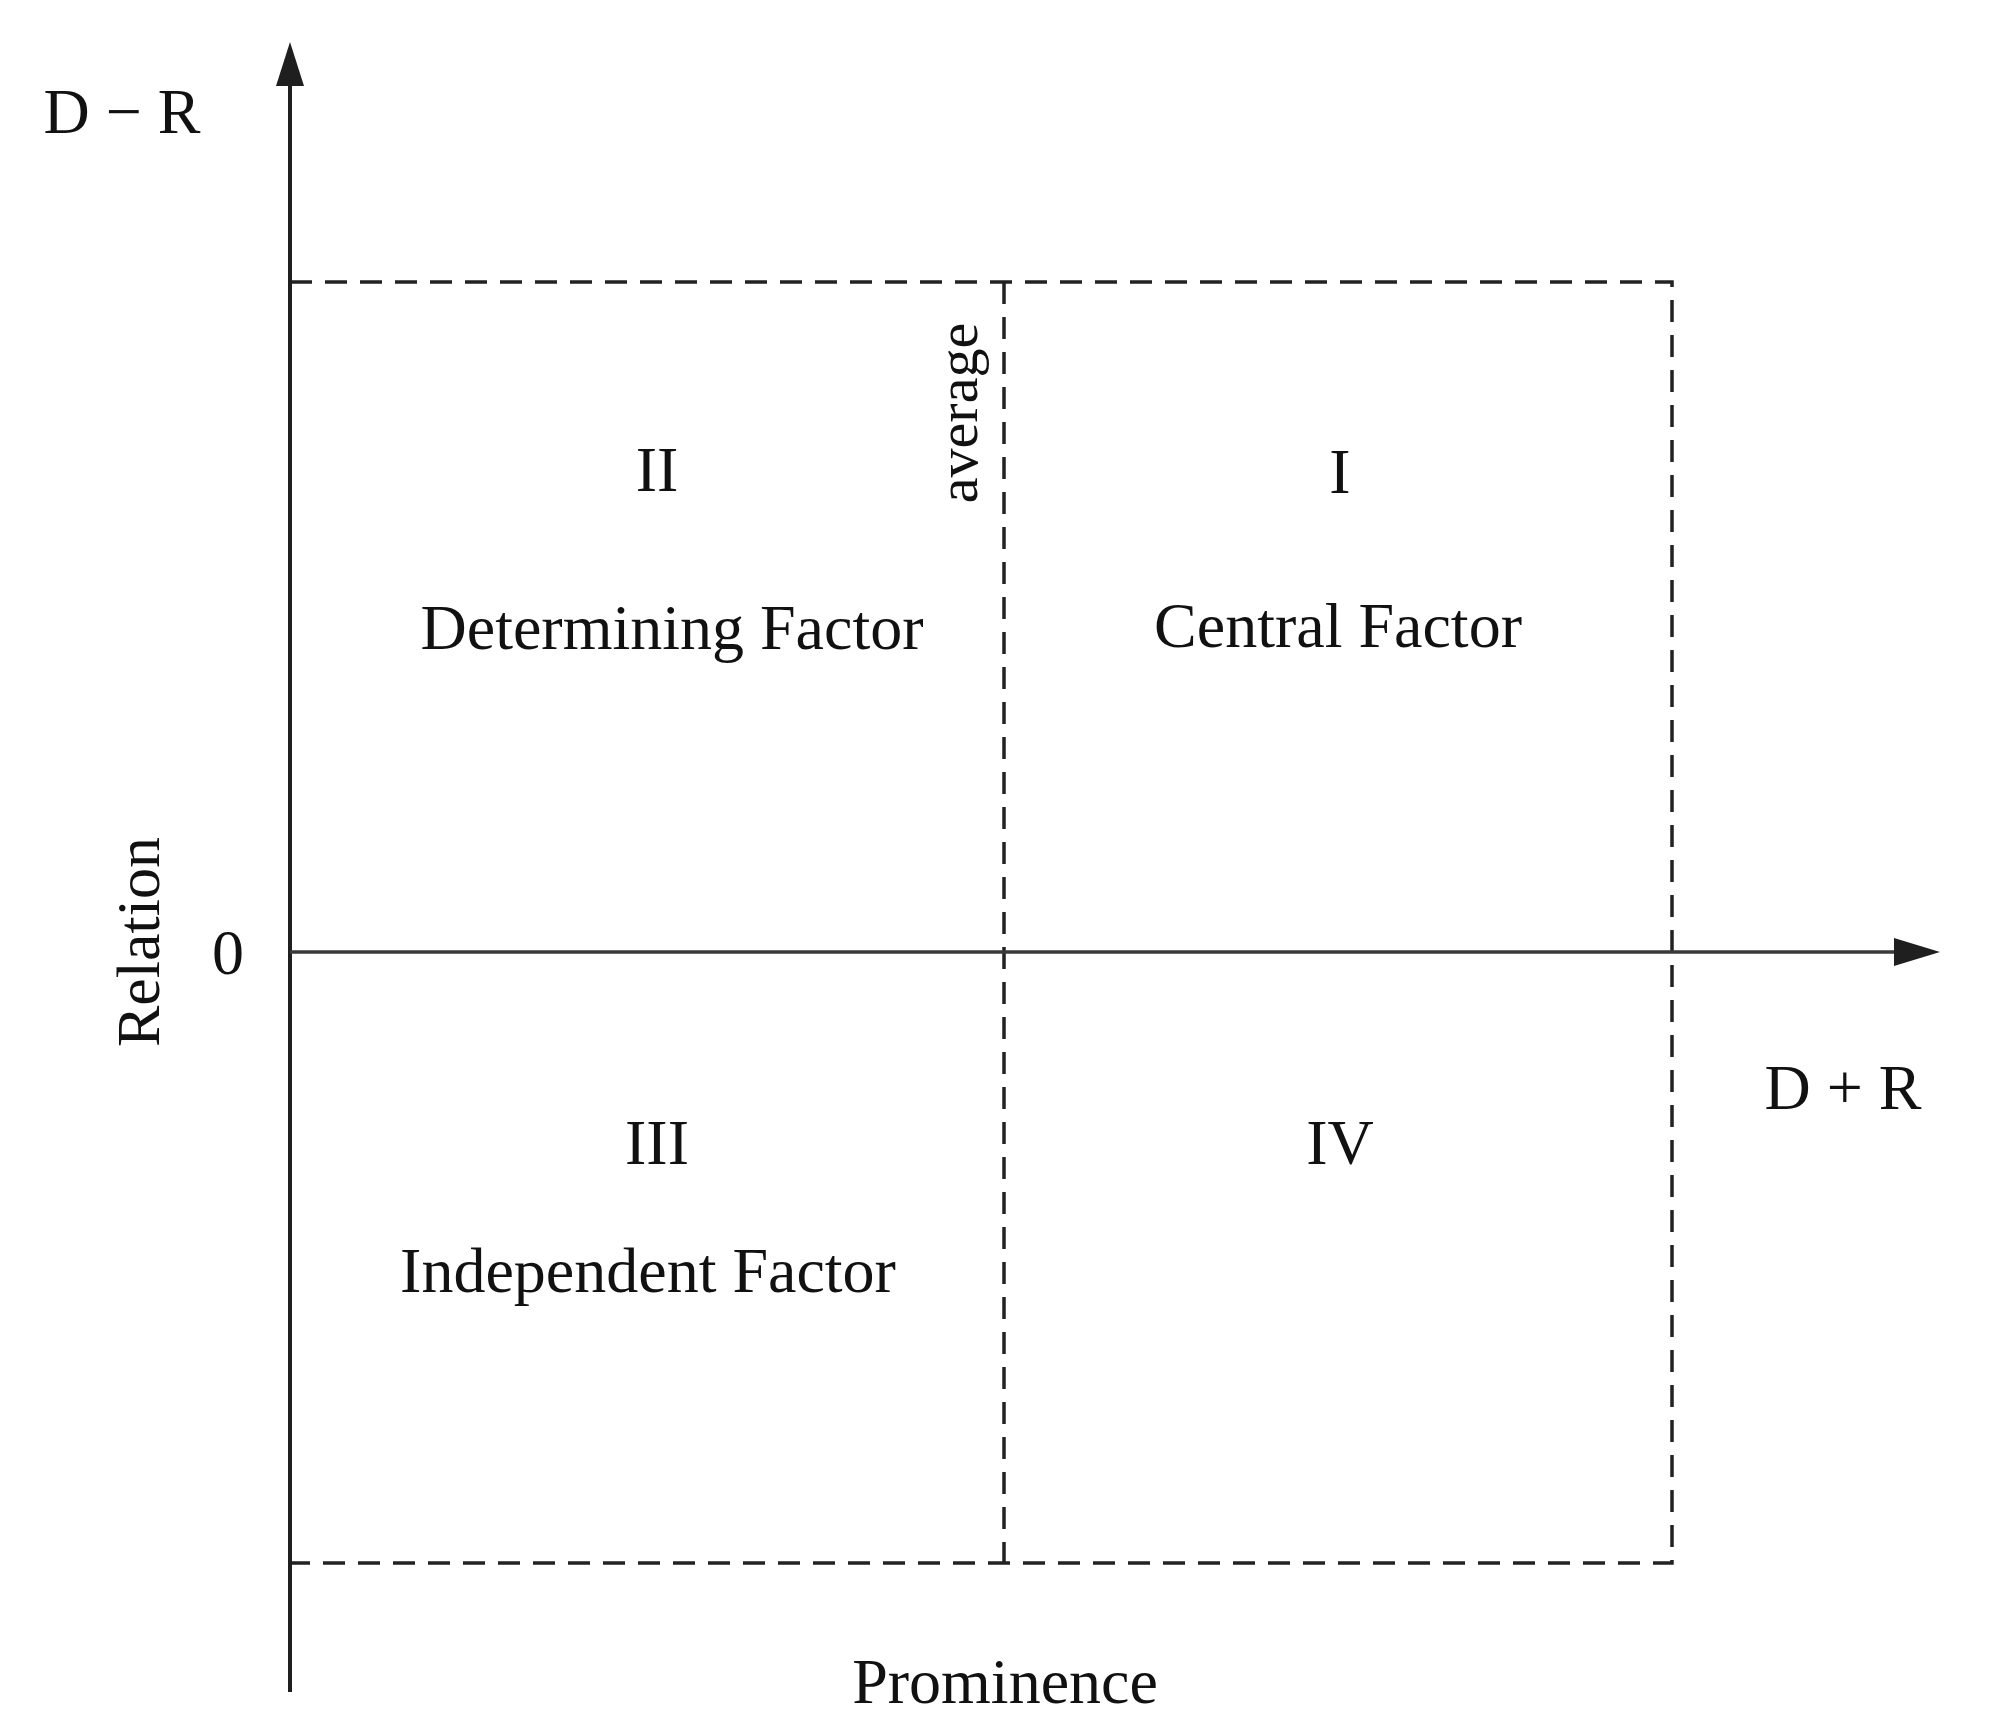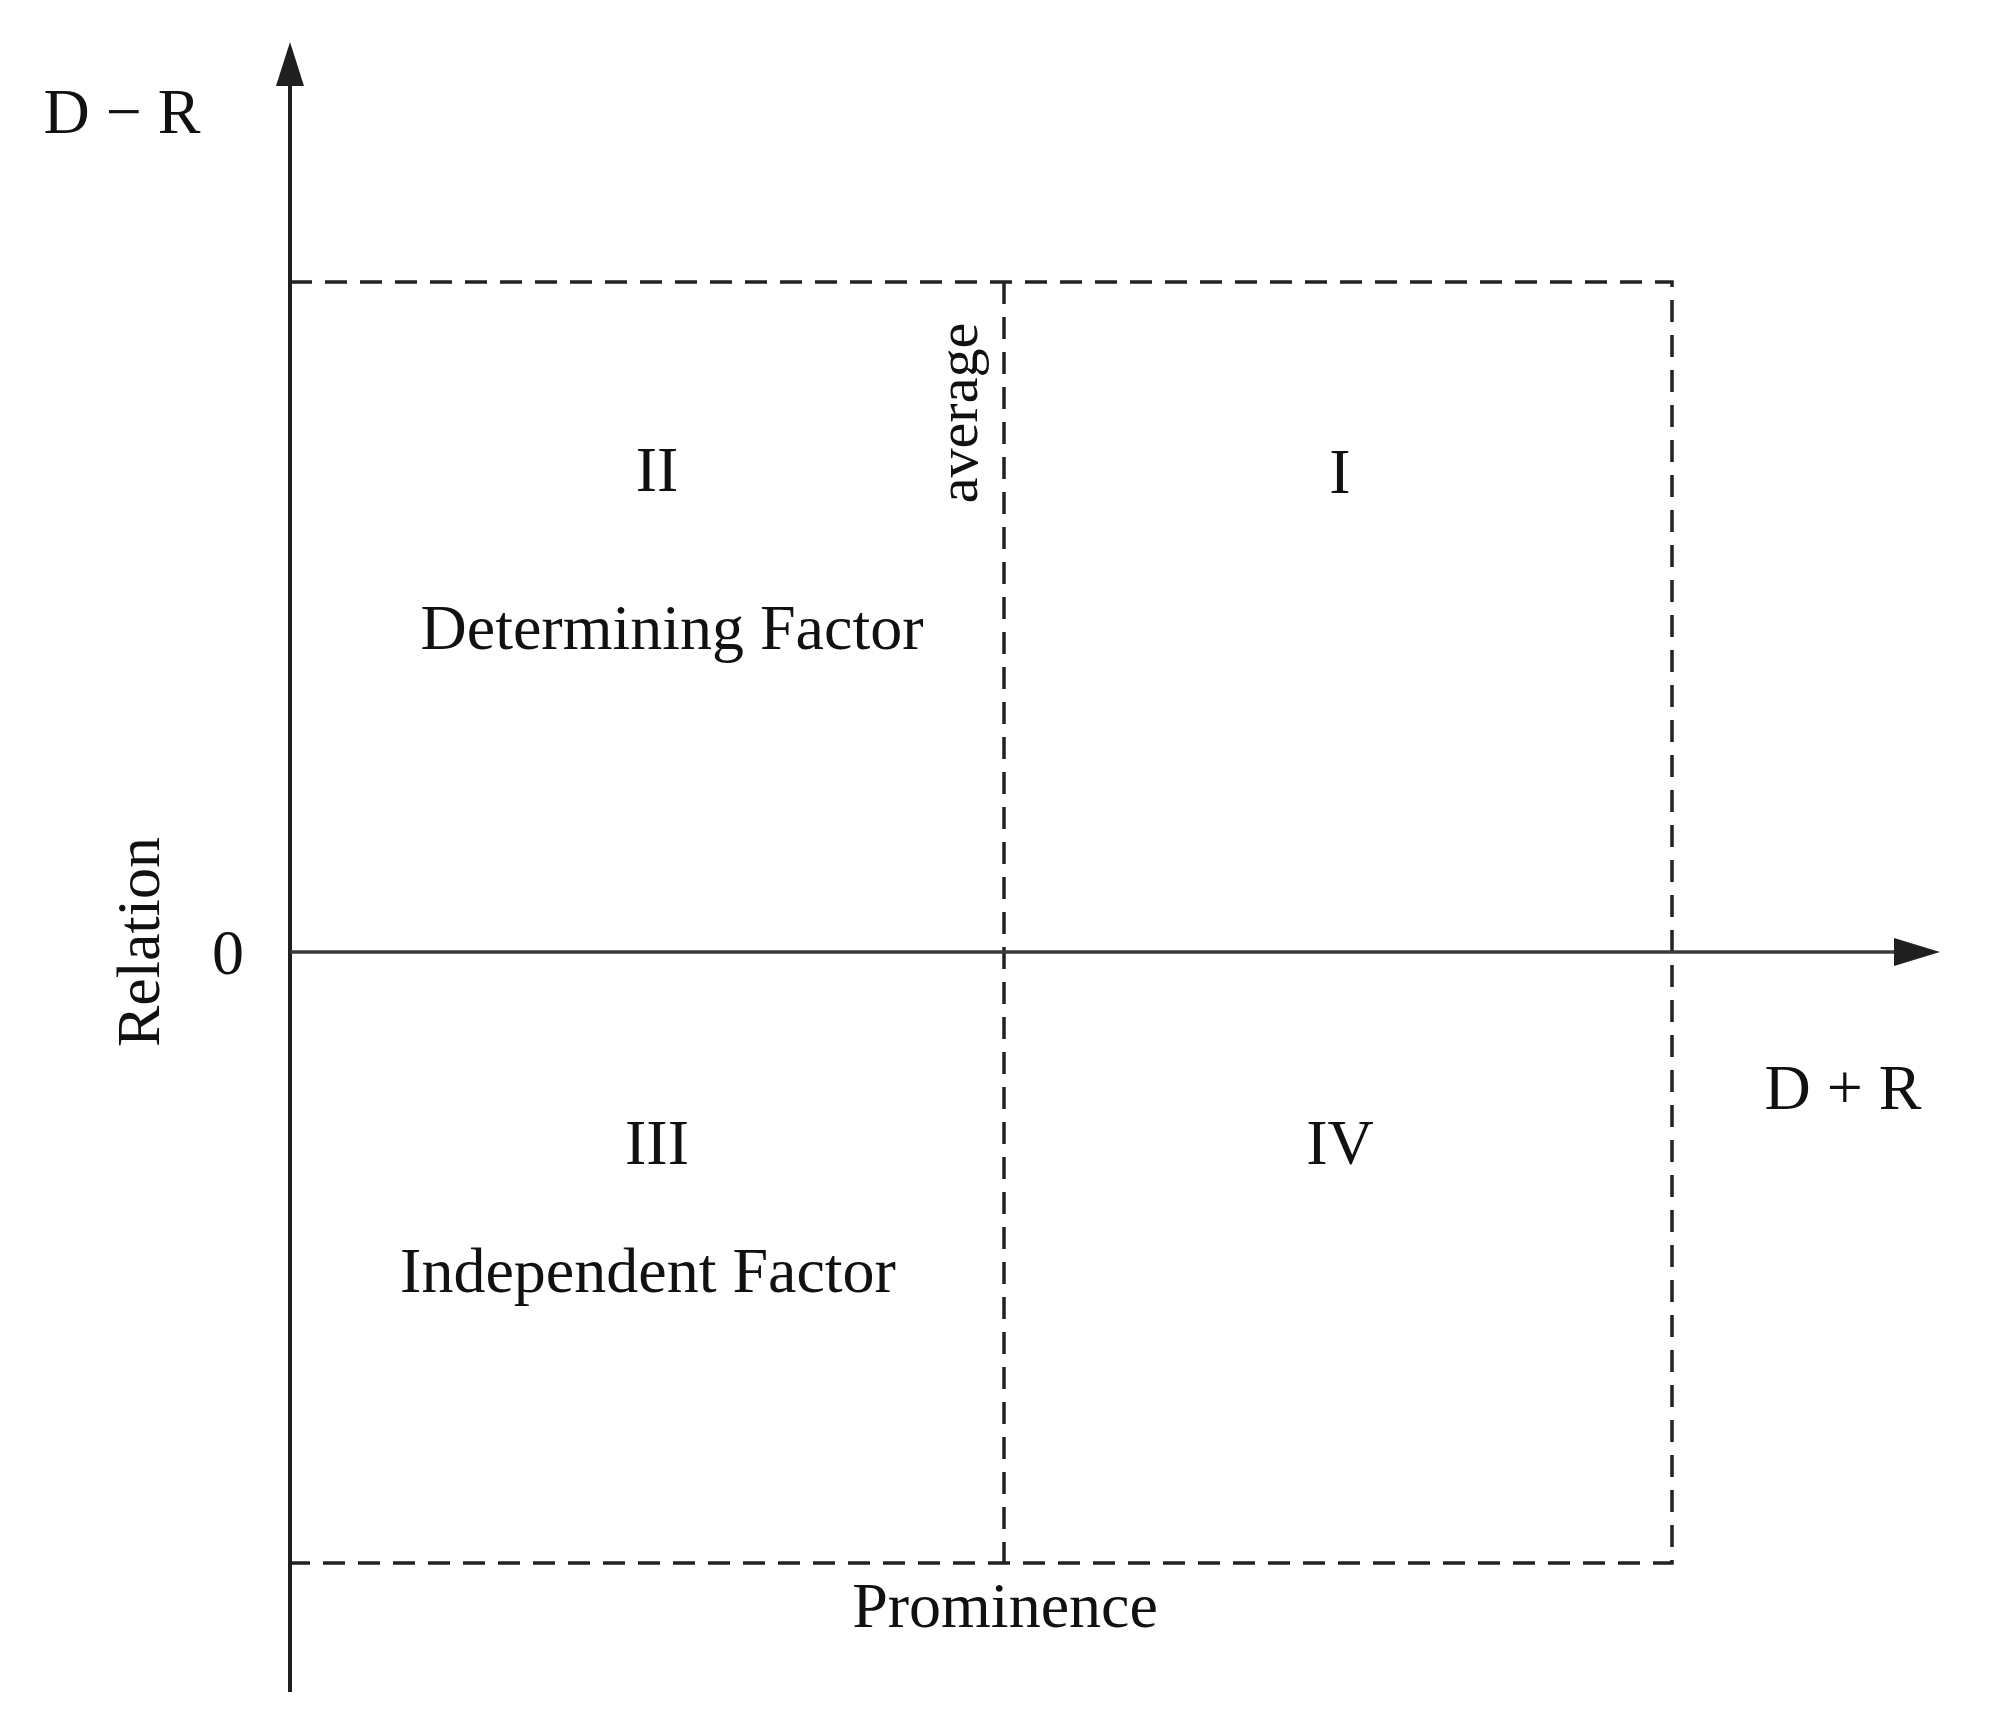--- a/index.html
+++ b/index.html
@@ -35,21 +35,21 @@
   .lbl.rot {
     transform: translate(-50%, -50%) rotate(-90deg);
   }
   .sm { font-size: 58px; }
   
   .pos-dminusr   { left: 122px;  top: 112px;  }
   .pos-relation  { left: 138px;  top: 942px;  font-size: 62px; }
   .pos-zero      { left: 228px;  top: 953px;  }
   .pos-average   { left: 958px;  top: 413px;  }
   .pos-dplusr    { left: 1843px; top: 1088px; }
-  .pos-prominence{ left: 1005px; top: 1606px; }
+  .pos-prominence{ left: 1005px; top: 1682px; }
   .pos-q2-num    { left: 657px;  top: 470px; text-align: right;  }
   .pos-q2-lbl    { left: 672px;  top: 628px;  }
   .pos-q1-num    { left: 1340px; top: 472px;  }
   .pos-q1-lbl    { left: 1338px; top: 626px;  }
   .pos-q3-num    { left: 657px;  top: 1143px; }
   .pos-q3-lbl    { left: 648px;  top: 1271px; font-family: Liberation Serif, serif; }
   .pos-q4-num    { left: 1340px; top: 1143px; }
   .pos-q4-lbl    { left: 1334px; top: 1271px; }
 </style>
 </head>
@@ -71,20 +71,21 @@
   </svg>
 
   <div class="lbl pos-dminusr">D − R</div>
   <div class="lbl rot pos-relation">Relation</div>
   <div class="lbl pos-zero">0</div>
   <div class="lbl rot sm pos-average">average</div>
   <div class="lbl pos-dplusr">D + R</div>
   <div class="lbl pos-prominence">Prominence</div>
 
   <div class="lbl pos-q1-num">I</div>
+  <div class="lbl pos-q1-lbl">Central Factor</div>
 
   <div class="lbl pos-q2-num">II</div>
   <div class="lbl pos-q2-lbl">Determining Factor</div>
 
   <div class="lbl pos-q3-num">III</div>
   <div class="lbl pos-q3-lbl">Independent Factor</div>
 
   <div class="lbl pos-q4-num">IV</div>
 
 </div>

